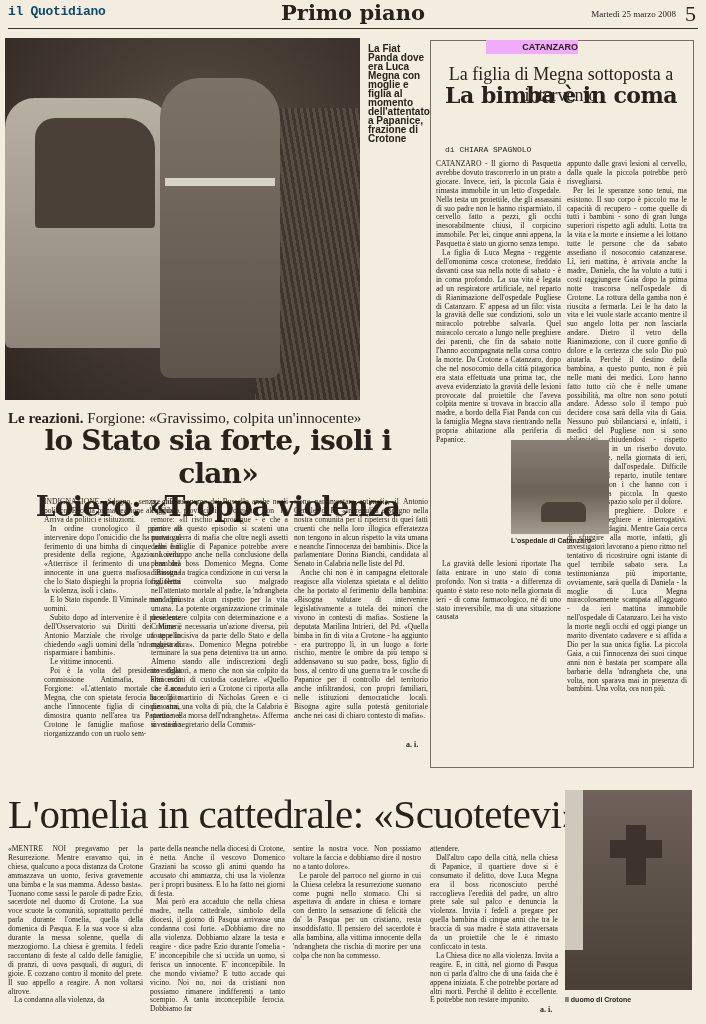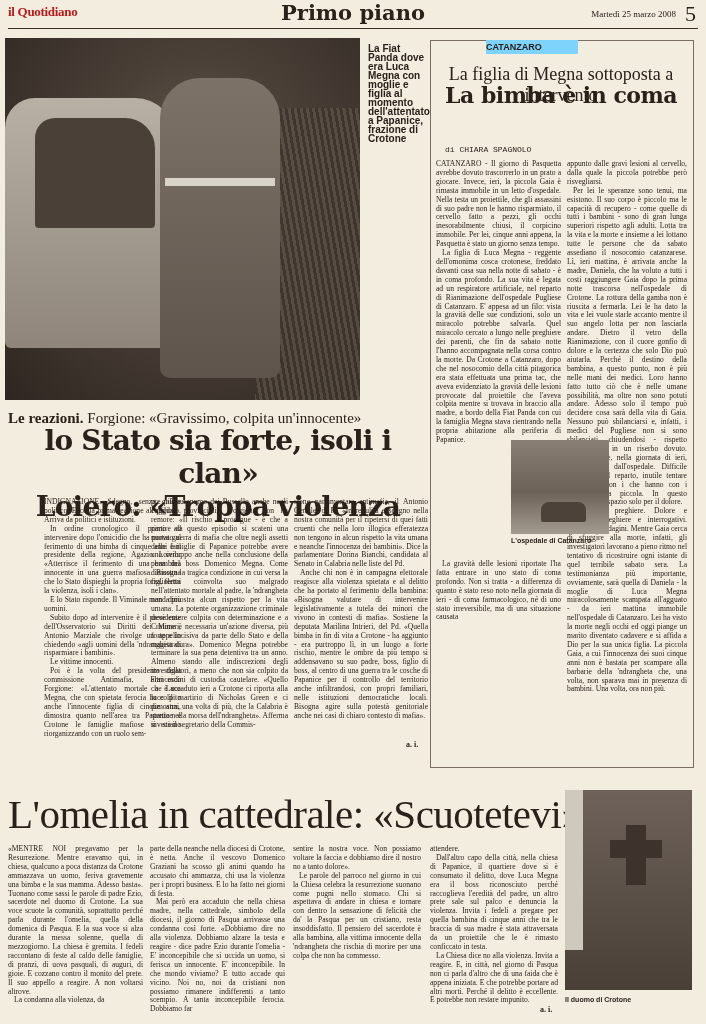--- a/index.html
+++ b/index.html
@@ -1,35 +1,35 @@
 <!DOCTYPE html>
 <html><head>
 <meta charset="utf-8">
 <style>
   html,body{margin:0;padding:0;}
   body{width:706px;height:1024px;background:#f3ede0;position:relative;overflow:hidden;color:#2a211a;font-family:"DejaVu Serif",serif;}
   .abs{position:absolute;}
-  .masthead-logo{left:8px;top:4px;font-family:Liberation Serif, serif;font-weight:bold;font-size:13px;letter-spacing:-0.3px;color:#b91c1c;}
+  .masthead-logo{left:8px;top:4px;font-family:Liberation Mono, monospace;font-weight:bold;font-size:13px;letter-spacing:-0.3px;color:#0c4a6e;}
   .section-title{left:0;width:706px;top:0;text-align:center;font-family:"DejaVu Serif",serif;font-weight:bold;font-size:21px;color:#2a211a;}
   .date{right:30px;top:9px;font-family:"Liberation Serif",serif;font-size:9px;}
   .pagenum{right:10px;top:1px;font-family:"Liberation Serif",serif;font-size:22px;}
   .rule{left:8px;width:690px;top:28px;border-top:1.5px solid #3a2e24;}
 
   .photo1{left:5px;top:38px;width:355px;height:362px;background:
      radial-gradient(ellipse at 55% 40%, #6b5e52 0%, #4b4038 40%, #2e2620 100%);overflow:hidden;}
   .car{left:0;top:60px;width:170px;height:250px;background:linear-gradient(180deg,#b8b0a5,#8f857b);border-radius:30px 40px 6px 6px;}
   .carwin{left:30px;top:80px;width:120px;height:110px;background:#4a4038;border-radius:20px 30px 4px 4px;}
   .man{left:155px;top:40px;width:120px;height:300px;background:linear-gradient(180deg,#7d7268,#5e544b);border-radius:40px 40px 10px 10px;}
   .stripe{left:160px;top:140px;width:110px;height:8px;background:#d8d2c8;}
   .grass{left:250px;top:70px;width:110px;height:300px;background:repeating-linear-gradient(80deg,#5c5046 0 3px,#3c332c 3px 6px);opacity:0.8;}
 
   .caption-photo1{left:368px;top:44px;width:62px;font-family:"Liberation Sans",sans-serif;font-weight:bold;font-size:10px;line-height:9px;color:#2a211a;}
 
   .box{left:430px;top:40px;width:262px;height:726px;border:1px solid #7a6e62;}
-  .box-tag{left:486px;top:40px;width:92px;height:14px;background:#7dd3fc;font-family:"Liberation Sans",sans-serif;font-weight:bold;font-size:9px;text-align:left;line-height:14px;}
+  .box-tag{left:486px;top:40px;width:92px;height:14px;background:#f0abfc;font-family:"Liberation Sans",sans-serif;font-weight:bold;font-size:9px;text-align:right;line-height:14px;}
   .box-kicker{left:430px;width:262px;top:64px;text-align:center;font-family:"Liberation Serif",serif;font-size:18px;}
   .box-headline{left:430px;width:262px;top:82px;text-align:center;font-family:"DejaVu Serif",serif;font-weight:bold;font-size:22px;line-height:27px;letter-spacing:-0.5px;}
   .byline{left:445px;top:145px;font-family:Liberation Mono, monospace;font-size:8px;}
 
   .col{font-family:"Liberation Serif",serif;font-size:7.6px;line-height:8.9px;text-align:justify;color:#2a211a;}
   .col p{margin:0;text-indent:6px;}
   .col p.first{text-indent:0;}
 
   .photo2{left:511px;top:440px;width:98px;height:94px;background:linear-gradient(180deg,#8a7f74 0%,#6d6258 55%,#a39a90 100%);}
   .photo2-car{left:30px;top:62px;width:45px;height:20px;background:#4c423a;border-radius:8px 8px 2px 2px;}

